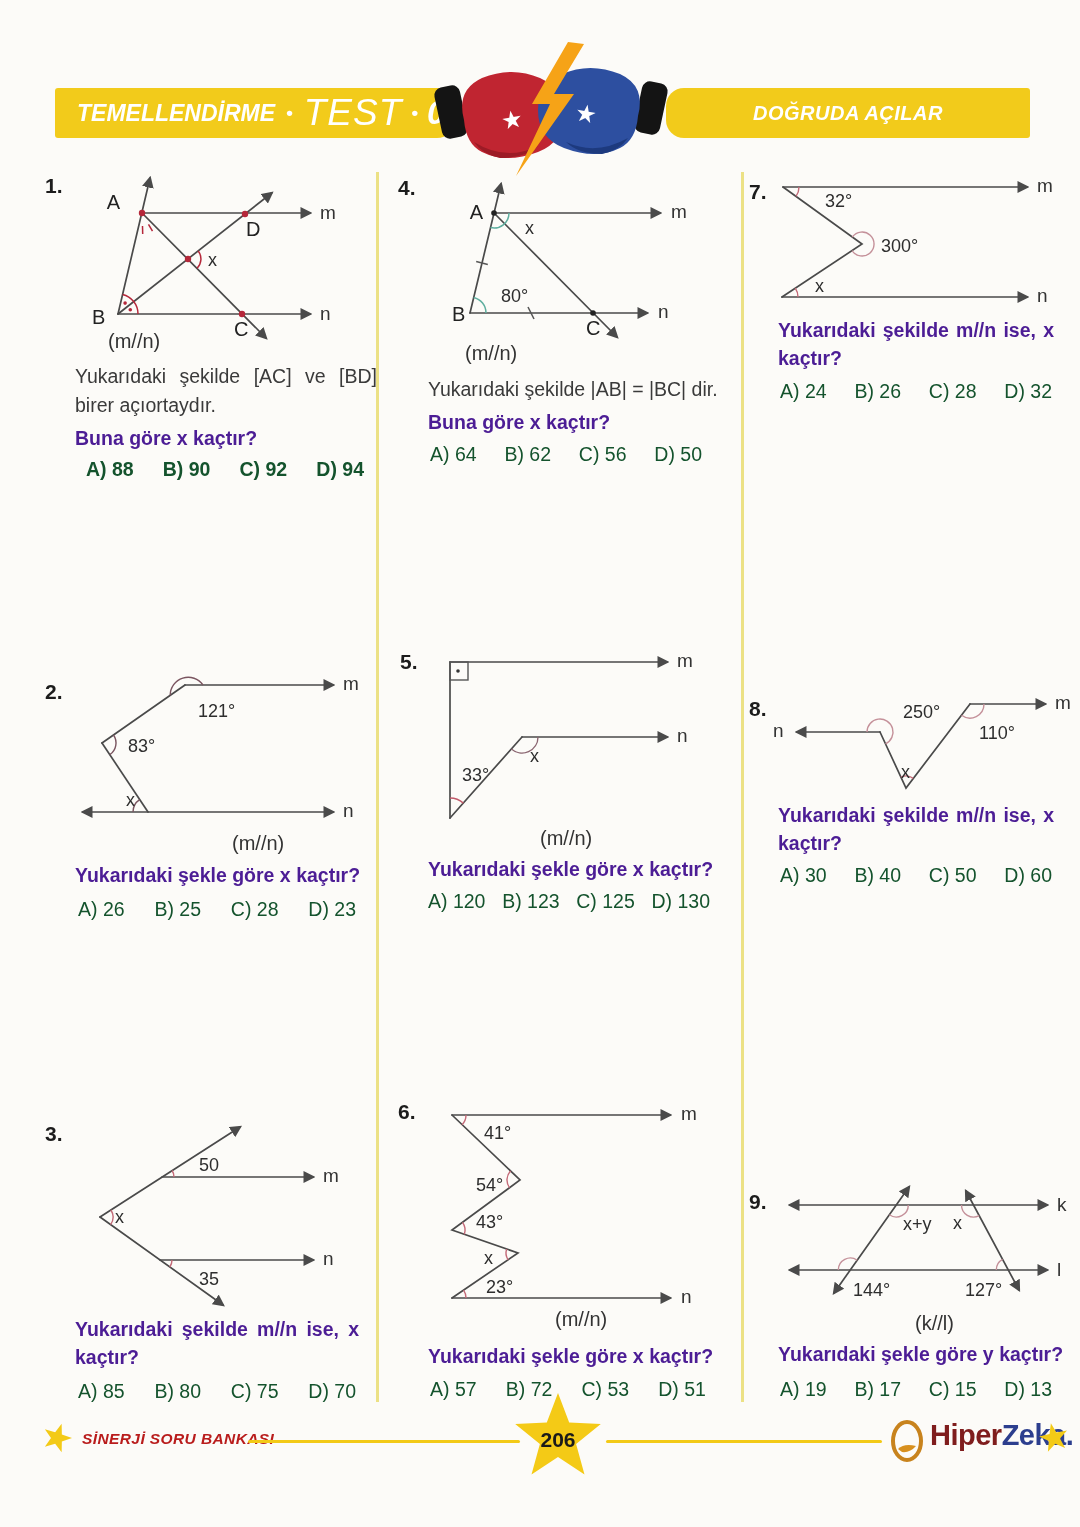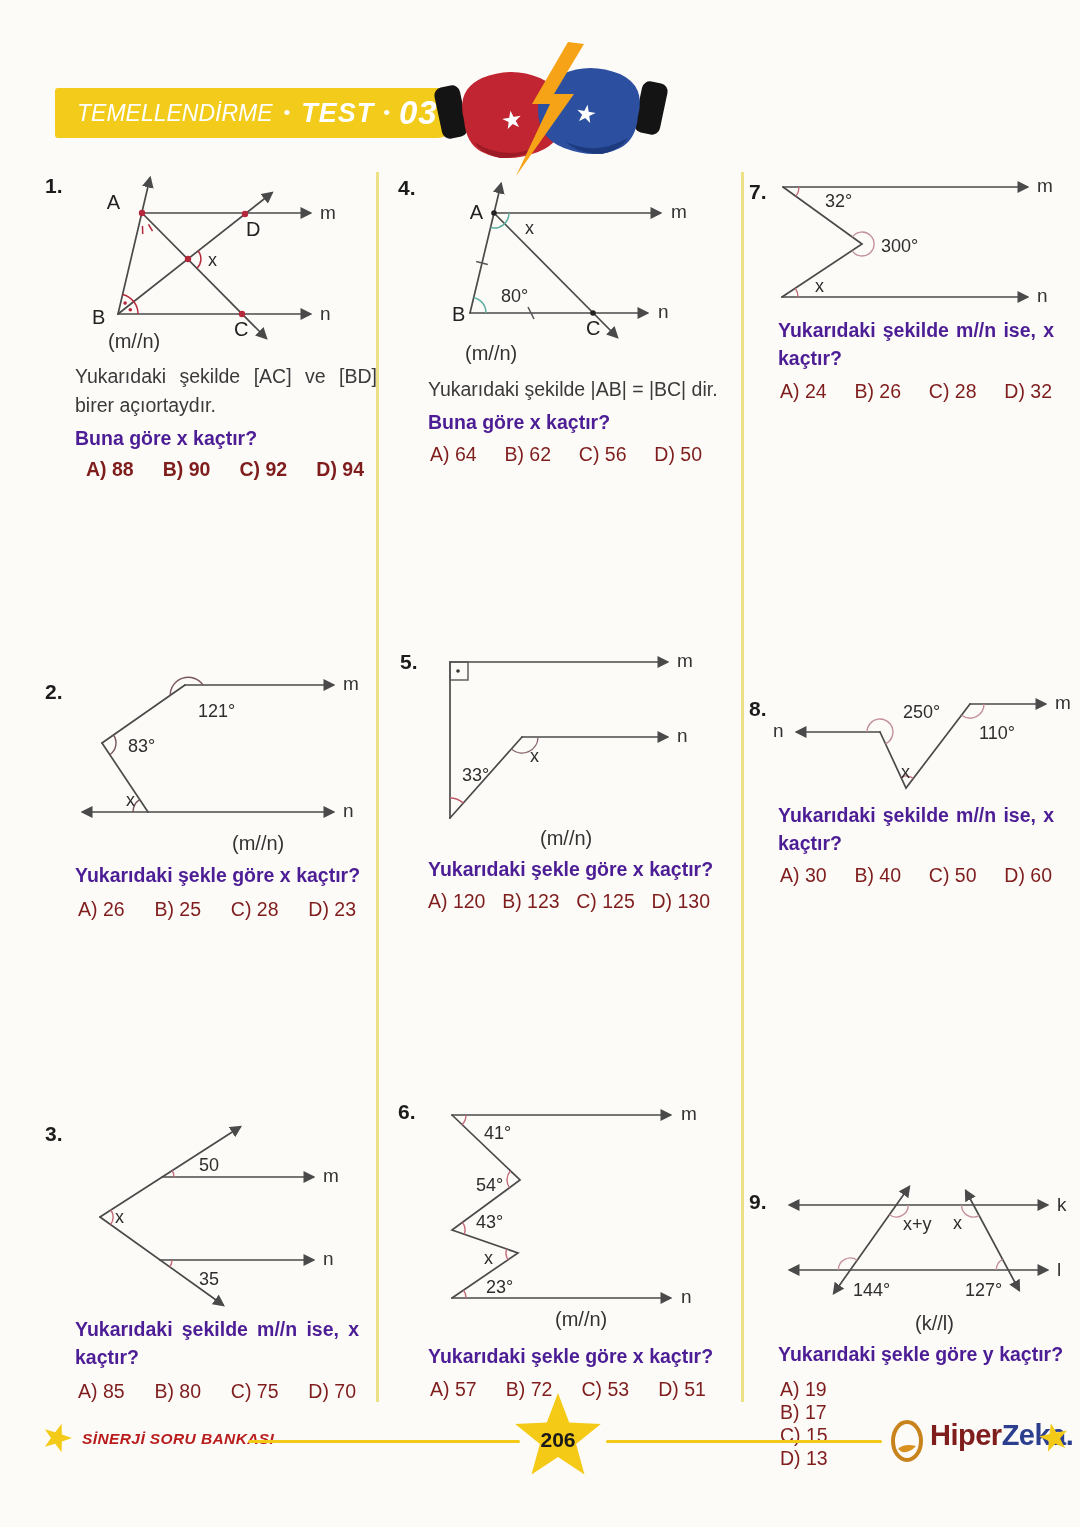--- a/index.html
+++ b/index.html
@@ -1,47 +1,50 @@
 <!DOCTYPE html>
 <html><head>
 <meta charset="utf-8">
 <style>
   html,body{margin:0;padding:0;background:#e8e8e8;}
   .page{position:relative;width:1080px;height:1527px;margin:0 auto;background:#fcfbf8;
         font-family:"Liberation Sans",sans-serif;overflow:hidden;}
   .band{position:absolute;top:88px;height:50px;background:#f2cb1b;display:flex;align-items:center;box-sizing:border-box;}
-  .band-text{color:#fff;font-style:italic;font-weight:400;white-space:nowrap;}
+  .band-text{color:#fff;font-style:italic;font-weight:700;white-space:nowrap;}
   .vdiv{position:absolute;top:172px;height:1230px;width:3px;background:#ece185;}
   .qn{position:absolute;font-weight:700;font-size:21px;color:#1c1c1c;}
   .stmt{position:absolute;font-size:19.5px;color:#3a3a3a;line-height:1.5;text-align:justify;}
   .prompt{position:absolute;font-size:19.5px;font-weight:700;color:#4c1d95;line-height:1.45;text-align:justify;}
-  .opts{position:absolute;display:flex;justify-content:space-between;font-size:19.5px;color:#7f1d1d;}
+  .opts{position:absolute;display:flex;justify-content:space-between;font-size:19.5px;color:#14532d;}
   svg.fig{position:absolute;overflow:visible;}
   .fl{stroke:#4a4a4a;stroke-width:1.7;fill:none;stroke-linecap:round;}
   text{font-family:"Liberation Sans",sans-serif;}
   .ft{font-size:19px;fill:#333;}
   .fp{font-size:20px;fill:#222;}
   .fa{font-size:18px;fill:#2e2e2e;}
   .fnote{font-size:20px;fill:#333;}
   .footer-rule{position:absolute;top:1440px;height:3px;background:#f3ca17;border-radius:2px;}
   .brand{position:absolute;left:82px;top:1430px;font-size:15.5px;font-weight:800;font-style:italic;
          letter-spacing:.4px;color:#b91c1c;}
   .logo-text{position:absolute;left:930px;top:1419px;font-size:29px;font-weight:800;letter-spacing:-.5px;}
 </style>
 </head>
 <body>
 
 <div class="page">
 
   <div class="band" id="band-left" style="left:55px;width:400px;border-radius:3px 18px 18px 3px;padding-left:22px;">
     <span class="band-text" style="font-size:23px;">TEMELLENDİRME</span>
     <span class="band-text" style="font-size:19px;margin:0 11px;">•</span>
-    <span class="band-text" style="font-size:27px;letter-spacing:1px;font-weight:700;">TEST</span>
+    <span class="band-text" style="font-size:37px;letter-spacing:1px;font-weight:400;">TEST</span>
     <span class="band-text" style="font-size:19px;margin:0 9px;">•</span>
     <span class="band-text" style="font-size:33px;letter-spacing:1px;font-weight:800;">03</span>
+  </div>
+  <div class="band" id="band-right" style="left:666px;width:364px;border-radius:18px 3px 3px 18px;justify-content:center;">
+    <span class="band-text" style="font-size:20px;font-weight:800;letter-spacing:.5px;">DOĞRUDA AÇILAR</span>
   </div>
 
   <svg class="fig" style="left:426px;top:42px;" width="250" height="134" viewBox="0 0 250 134">
     <g>
       <rect x="12" y="44" width="26" height="52" rx="8" fill="#141414" transform="rotate(-12 25 70)"></rect>
       <path d="M38 78 Q30 48 56 36 Q86 24 114 36 Q138 47 138 72 Q138 100 112 110 Q80 122 56 110 Q40 102 38 78 Z" fill="#c02531"></path>
       <path d="M48 100 Q80 120 112 104 Q100 116 74 116 Q56 112 48 100 Z" fill="#9c1b26"></path>
       <text x="86" y="86" font-size="24" fill="#ffffff" text-anchor="middle" transform="rotate(-10 86 78)">★</text>
     </g>
     <g>
@@ -337,21 +340,21 @@
       <path d="M241.3 90 A 12 12 0 0 1 247.6 79.4" fill="none" stroke="#c49099" stroke-width="1.4"></path>
       <text class="fa" x="148" y="50">x+y</text>
       <text class="fa" x="198" y="49">x</text>
       <text class="fa" x="98" y="116">144°</text>
       <text class="fa" x="210" y="116">127°</text>
       <text class="ft" x="302" y="31">k</text>
       <text class="ft" x="302" y="96">l</text>
       <text class="fnote" x="160" y="150">(k//l)</text>
     </svg>
     <div class="prompt" style="left:778px;top:1340px;width:300px;white-space:nowrap;">Yukarıdaki şekle göre y kaçtır?</div>
-    <div class="opts" style="left:780px;top:1378px;width:272px;flex-direction:column;">
+    <div class="opts" style="left:780px;top:1378px;width:272px;">
       <span>A) 19</span>
       <span>B) 17</span>
       <span>C) 15</span>
       <span>D) 13</span>
     </div>
   </div>
 
   <div>
     <svg class="fig" style="left:40px;top:1422px;" width="34" height="32" viewBox="-17 -16 34 32">
       <path d="M0,-15 L3.53,-4.85 L14.27,-4.64 L5.71,1.85 L8.82,12.14 L0,6 L-8.82,12.14 L-5.71,1.85 L-14.27,-4.64 L-3.53,-4.85 Z" fill="#f3ca17" transform="rotate(18)"></path>

